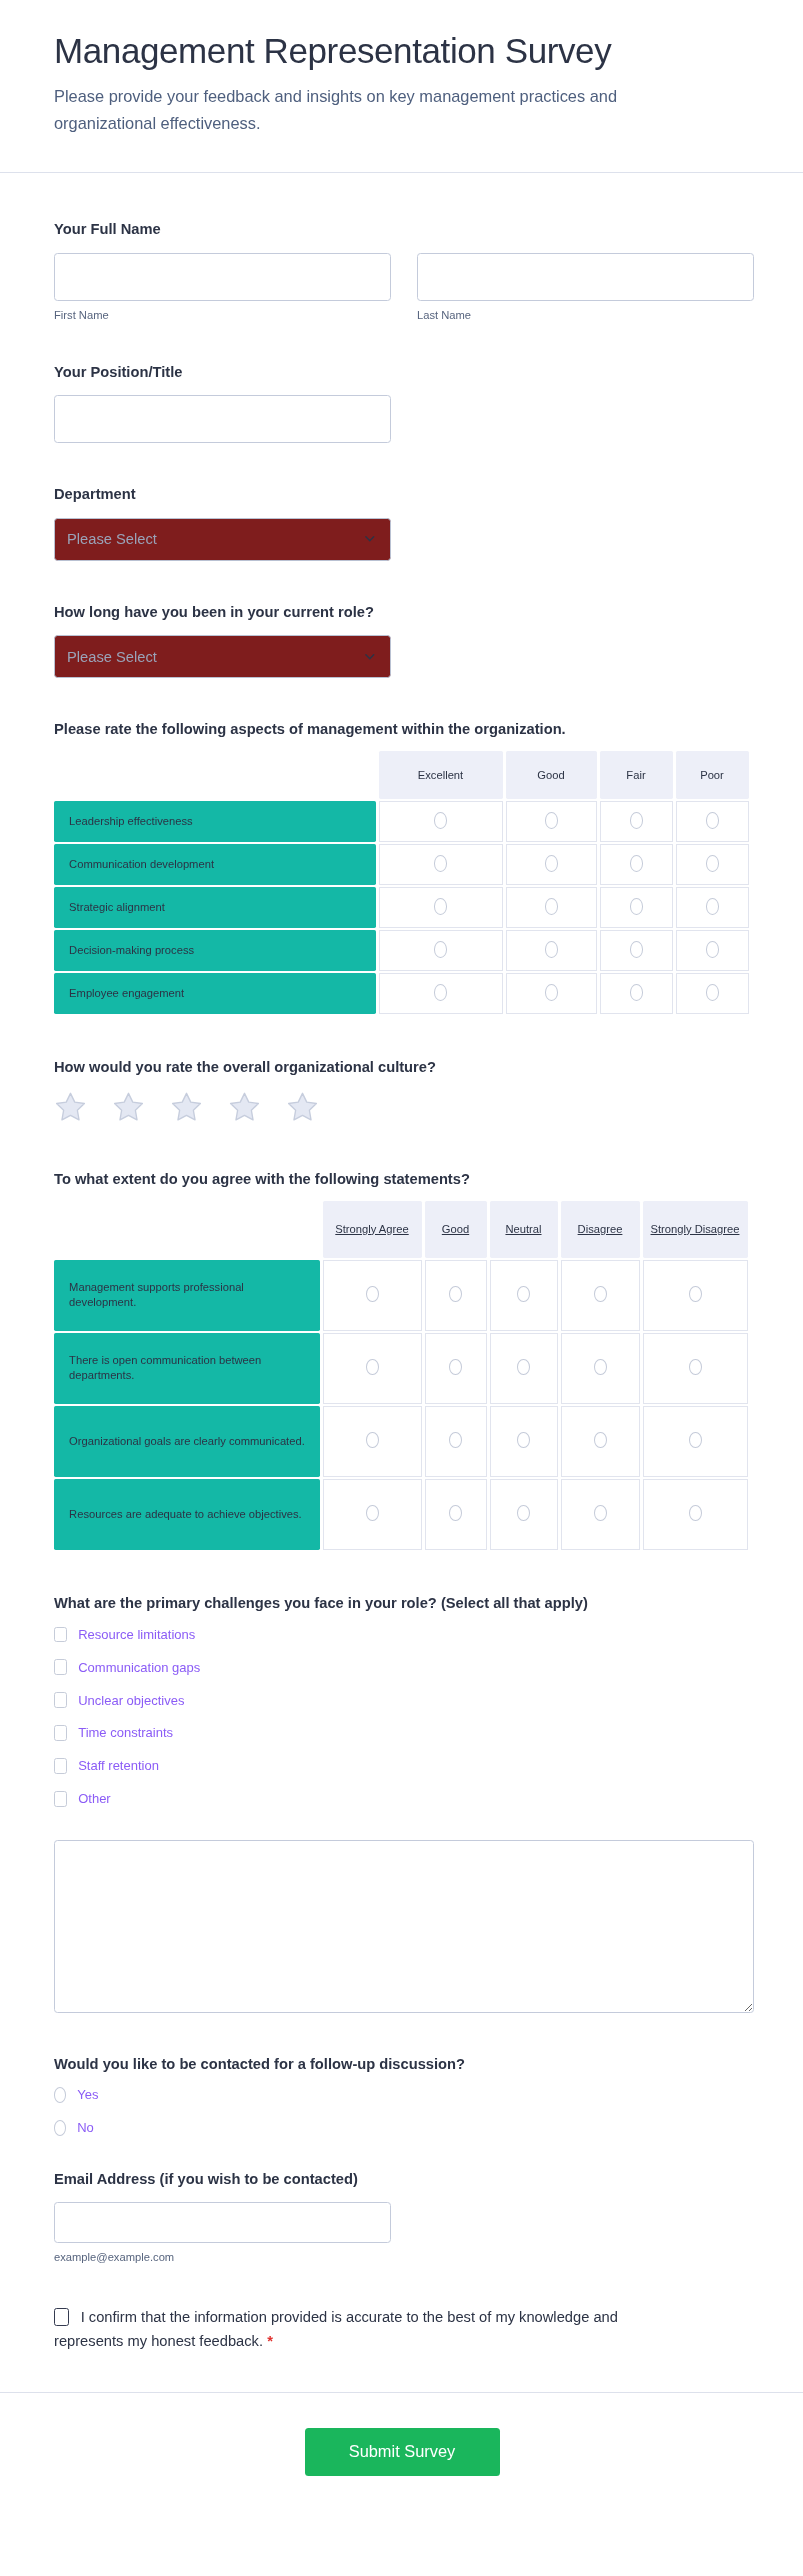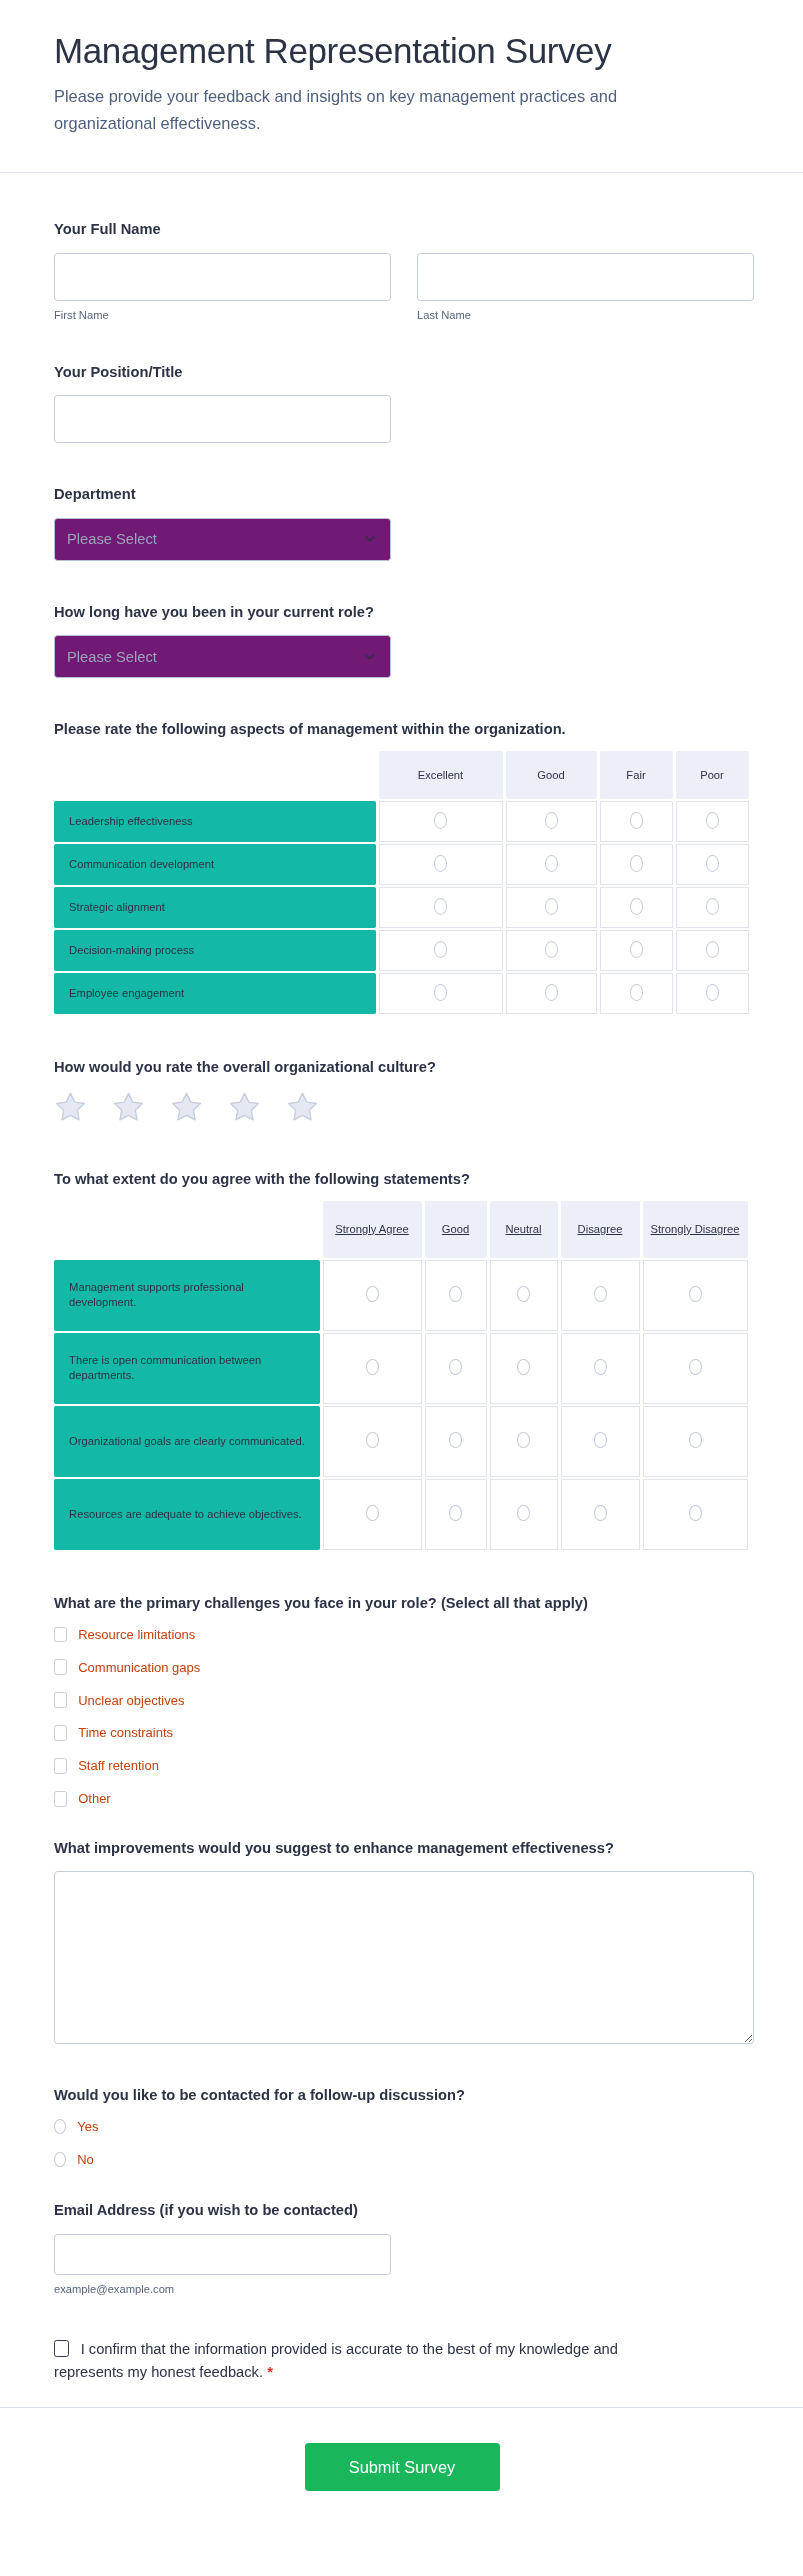--- a/index.html
+++ b/index.html
@@ -65,21 +65,21 @@
     font-size: 11.2px;
     color: #57647e;
   }
 
   
   .select-box {
     width: 337px;
     height: 43px;
     border: 0.9px solid #b9c1d2;
     border-radius: 3.5px;
-    background: #701a75;
+    background: #7f1d1d;
     display: flex;
     align-items: center;
     justify-content: space-between;
     padding: 0 12px 0 12px;
     cursor: pointer;
   }
   .select-placeholder { font-size: 14.7px; color: #9aa3b8; }
   .chevron { display: flex; align-items: center; }
 
   
@@ -148,21 +148,21 @@
   }
   .rradio {
     flex: none;
     width: 12px;
     height: 15.6px;
     border: 0.9px solid #c5cbd9;
     border-radius: 50%;
     background: #fff;
     margin-right: 11.2px;
   }
-  .optlabel { font-size: 13px; color: #c2410c; text-align: right; }
+  .optlabel { font-size: 13px; color: #8b5cf6; text-align: right; }
 
   
   .ta {
     display: block;
     width: 700px;
     height: 173px;
     border: 0.9px solid #c4cbdb;
     border-radius: 3.5px;
     resize: both;
     font-family: inherit;
@@ -184,21 +184,21 @@
     border-radius: 2.6px;
     background: #fff;
     margin-right: 12px;
     vertical-align: -3.5px;
     cursor: pointer;
   }
   .required { color: #e0312e; font-weight: 700; margin-left: 4.3px; }
 
   
   .footer {
-    margin-top: 22px;
+    margin-top: 38px;
     border-top: 0.9px solid #dde1ec;
     padding: 35px 8px 45px;
     text-align: center;
   }
   .submit-btn {
     width: 195px;
     height: 48px;
     background: #1ab65c;
     color: #ffffff;
     border: none;
@@ -424,21 +424,20 @@
           <span class="optlabel">Staff retention</span>
         </div>
         <div class="optrow">
           <span class="cbox"></span>
           <span class="optlabel">Other</span>
         </div>
       </div>
   </div>
 
   <div class="section">
-    <span class="q-label">What improvements would you suggest to enhance management effectiveness?</span>
     <textarea class="ta" style=""></textarea>
   </div>
 
   <div class="section" style="margin-bottom:35px">
     <span class="q-label">Would you like to be contacted for a follow-up discussion?</span>
     <div class="optlist">
         <div class="optrow">
           <span class="rradio"></span>
           <span class="optlabel">Yes</span>
         </div>

